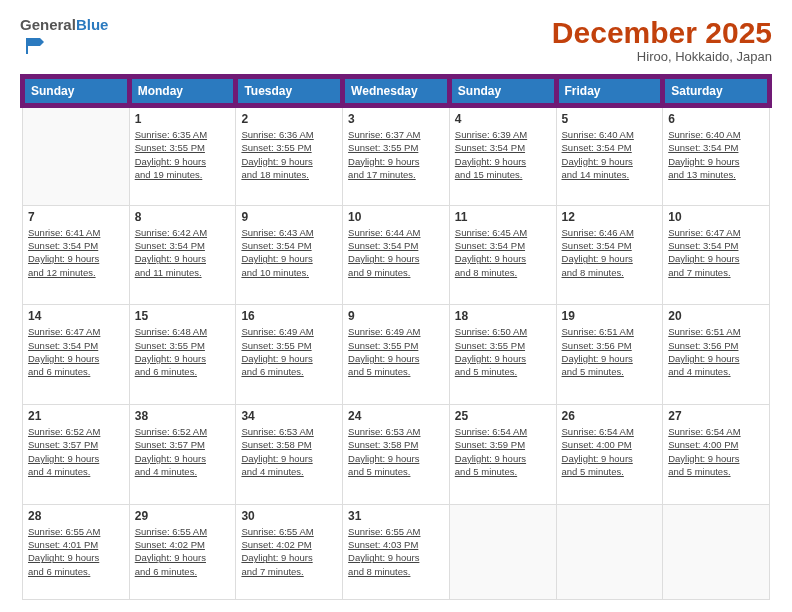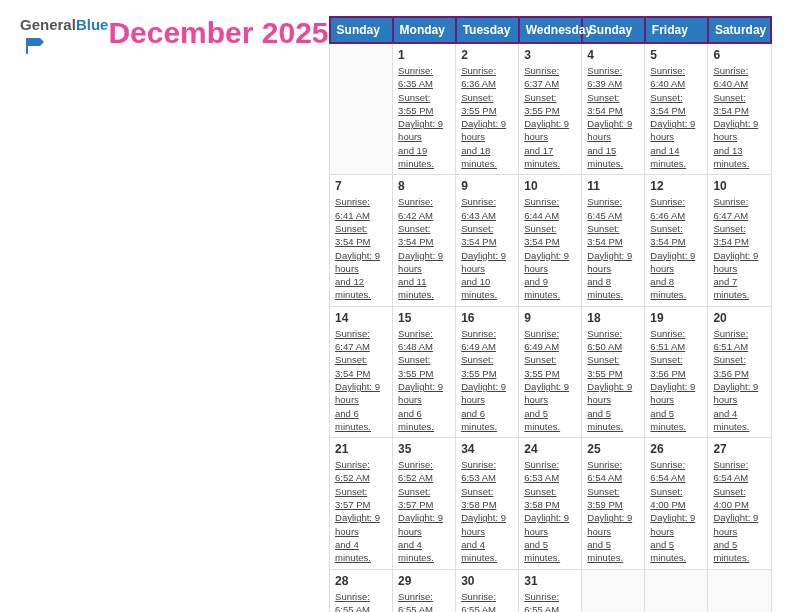--- a/index.html
+++ b/index.html
@@ -10,20 +10,21 @@
       font-family: Arial, sans-serif;
       font-size: 11px;
       color: #333;
       overflow: hidden;
     }
     .page {
       width: 792px;
       height: 612px;
       padding: 16px 20px 12px 20px;
       display: flex;
+      flex-direction: column;
     }
     .header {
       display: flex;
       justify-content: space-between;
       align-items: flex-start;
       margin-bottom: 10px;
     }
     .logo {
       display: flex;
       align-items: center;
@@ -39,21 +40,21 @@
       width: 22px;
       height: 22px;
       margin-left: 2px;
     }
     .title-block {
       text-align: right;
     }
     .month-title {
       font-size: 30px;
       font-weight: bold;
-      color: #ec4899;
+      color: #c2410c;
       line-height: 1.1;
       text-align: right;
     }
     .location {
       font-size: 13px;
       color: #555;
     }
     .calendar {
       flex: 1;
       border: 1px solid #ccc;
@@ -61,21 +62,21 @@
       width: 100%;
       table-layout: fixed;
     }
     .calendar th {
       background: #2b7abf;
       color: #fff;
       text-align: left;
       padding: 5px 6px;
       font-size: 12px;
       font-weight: bold;
-      border: 2px solid #701a75;
+      border: 5px solid #701a75;
     }
     .calendar td {
       vertical-align: top;
       padding: 4px 5px;
       border: 1px solid #ddd;
       height: 82px;
       background: #fff;
     }
     .calendar td.empty {
       background: #f9f9f9;
@@ -111,20 +112,21 @@
         </div>
         
         <svg class="logo-icon" viewBox="0 0 22 22">
           <polygon points="4,4 18,4 22,8 18,12 4,12" fill="#2b7abf"></polygon>
           <rect x="4" y="4" width="2" height="16" fill="#2b7abf"></rect>
         </svg>
       </div>
     </div>
     <div class="title-block">
       <div class="month-title">December 2025</div>
+      <div class="location">Hiroo, Hokkaido, Japan</div>
     </div>
   </div>
 
   <table class="calendar">
     <thead>
       <tr>
         <th>Sunday</th>
         <th>Monday</th>
         <th>Tuesday</th>
         <th>Wednesday</th>
@@ -220,21 +222,21 @@
             <div class="day-num">20</div>
             <div class="day-info">Sunrise: 6:51 AM<br>Sunset: 3:56 PM<br>Daylight: 9 hours<br>and 4 minutes.</div>
           </td>
         </tr>
         <tr class="week-row">
           <td>
             <div class="day-num">21</div>
             <div class="day-info">Sunrise: 6:52 AM<br>Sunset: 3:57 PM<br>Daylight: 9 hours<br>and 4 minutes.</div>
           </td>
           <td>
-            <div class="day-num">35</div>
+            <div class="day-num">38</div>
             <div class="day-info">Sunrise: 6:52 AM<br>Sunset: 3:57 PM<br>Daylight: 9 hours<br>and 4 minutes.</div>
           </td>
           <td>
             <div class="day-num">34</div>
             <div class="day-info">Sunrise: 6:53 AM<br>Sunset: 3:58 PM<br>Daylight: 9 hours<br>and 4 minutes.</div>
           </td>
           <td>
             <div class="day-num">24</div>
             <div class="day-info">Sunrise: 6:53 AM<br>Sunset: 3:58 PM<br>Daylight: 9 hours<br>and 5 minutes.</div>
           </td>

